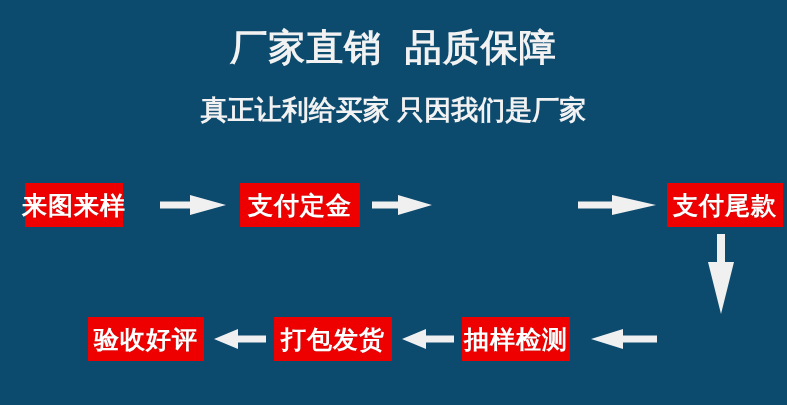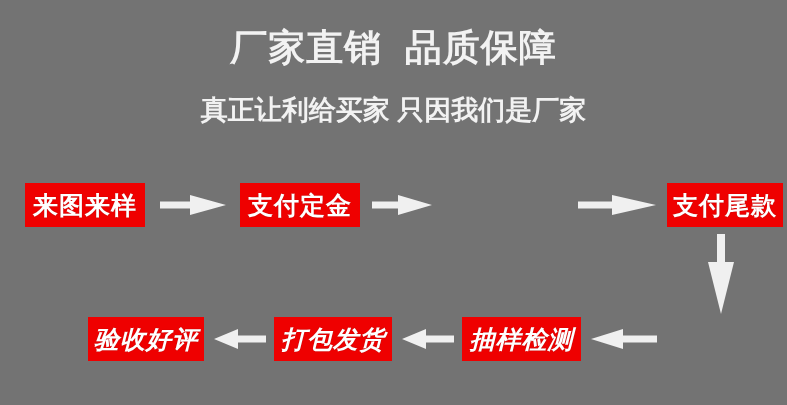--- a/index.html
+++ b/index.html
@@ -4,21 +4,21 @@
 <style>
   html, body {
     margin: 0;
     padding: 0;
     background: #000000;
   }
   #stage {
     position: relative;
     width: 787px;
     height: 405px;
-    background: #737373;
+    background: #0c4a6e;
     overflow: hidden;
     font-family: "Liberation Sans", "DejaVu Sans", sans-serif;
   }
 
   
   .headline {
     position: absolute;
     left: 0;
     top: 24px;
     width: 787px;
@@ -42,50 +42,50 @@
     white-space: pre;
     color: #f2f2f2;
   }
 
   
   .flow-row {
     position: absolute;
     height: 46px;
   }
   #flow-row-1 { left: 0; top: 183px; width: 787px; }
-  #flow-row-2 { left: 0; top: 317px; width: 787px; font-style: italic; }
+  #flow-row-2 { left: 0; top: 317px; width: 787px; }
 
   .step-box {
     position: absolute;
     top: 0;
     height: 44px;
     background: #ef0000;
     color: #ffffff;
     font-size: 25px;
     font-weight: bold;
     letter-spacing: 1px;
     display: flex;
     align-items: center;
     justify-content: center;
     box-sizing: border-box;
     padding: 0 9px;
     white-space: nowrap;
     text-shadow: 0 0 1px rgba(0,0,0,0.35);
   }
 
   
-  #step-1 { left: 25px;  width: 120px; }
+  #step-1 { left: 25px;  width: 98px; }
   #step-2 { left: 240px; width: 120px; }
   #step-3 { left: 440px; width: 126px; }
   #step-4 { left: 667px; width: 116px; }
 
   
   #step-8 { left: 88px;  width: 116px; }
   #step-7 { left: 274px; width: 118px; }
-  #step-6 { left: 462px; width: 119px; }
+  #step-6 { left: 462px; width: 108px; }
   #step-5 { left: 665px; width: 118px; }
 
   
   .arrow {
     position: absolute;
     top: 11px;
     height: 22px;
   }
   .arrow svg { display: block; }
 

